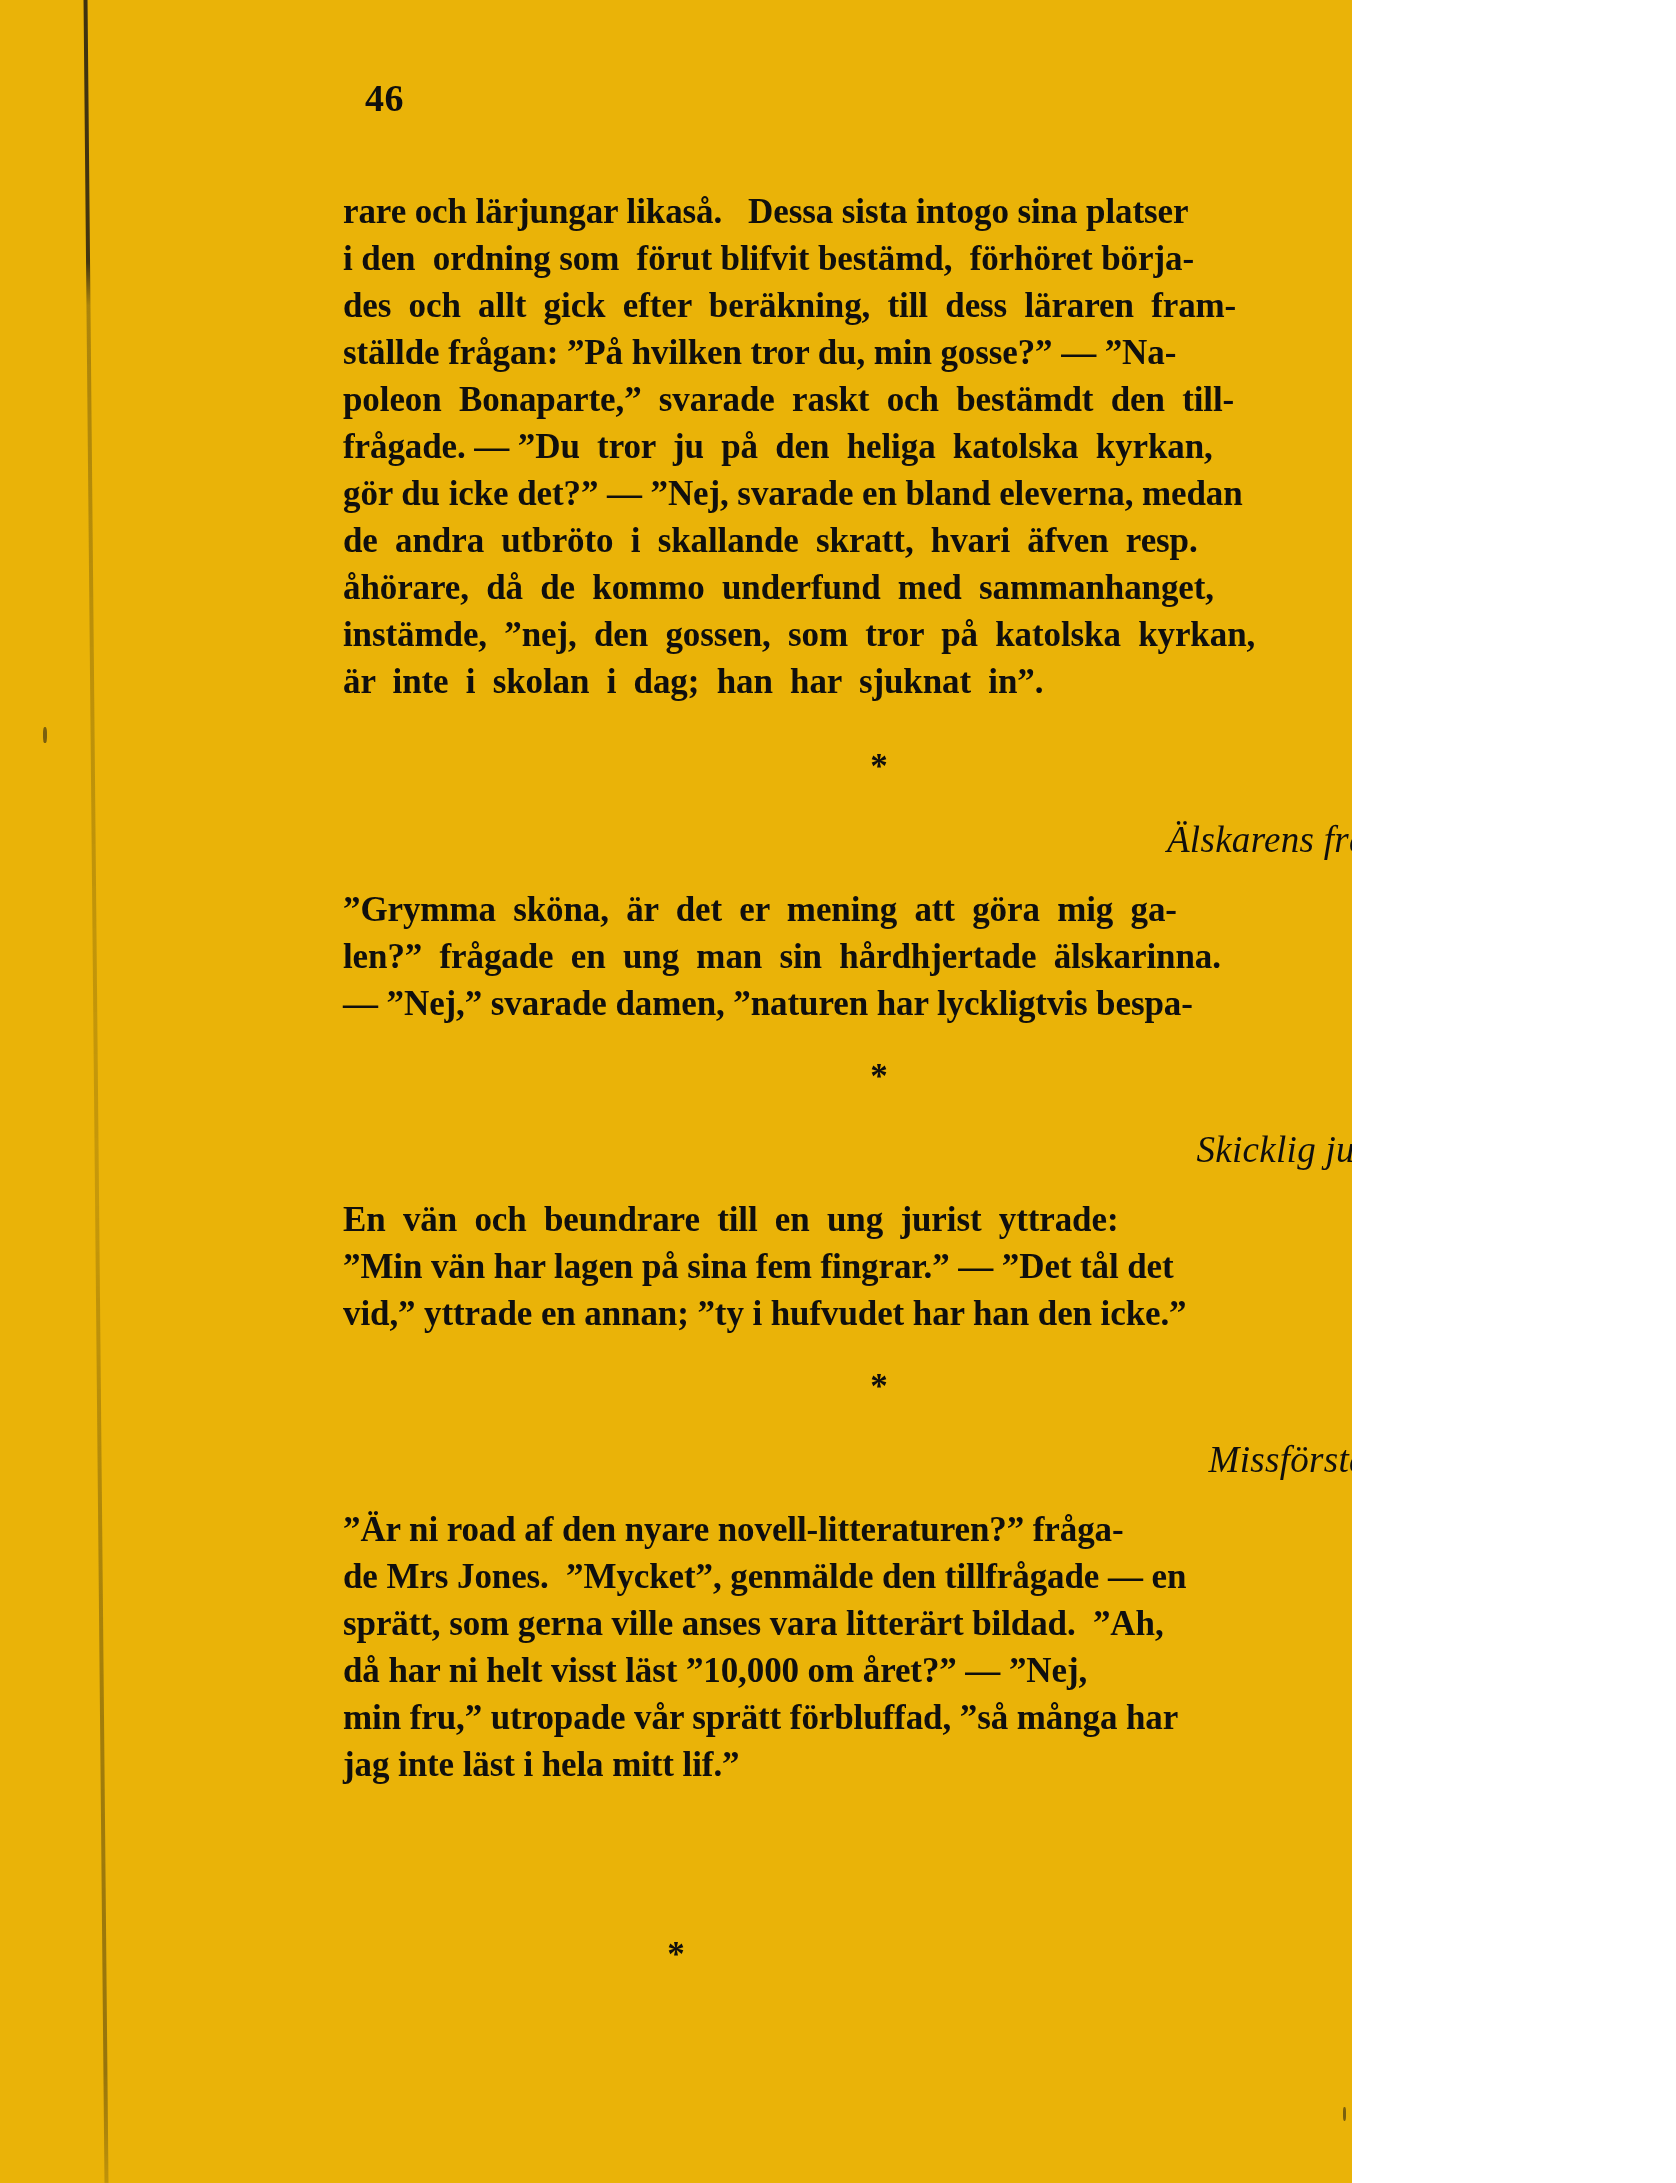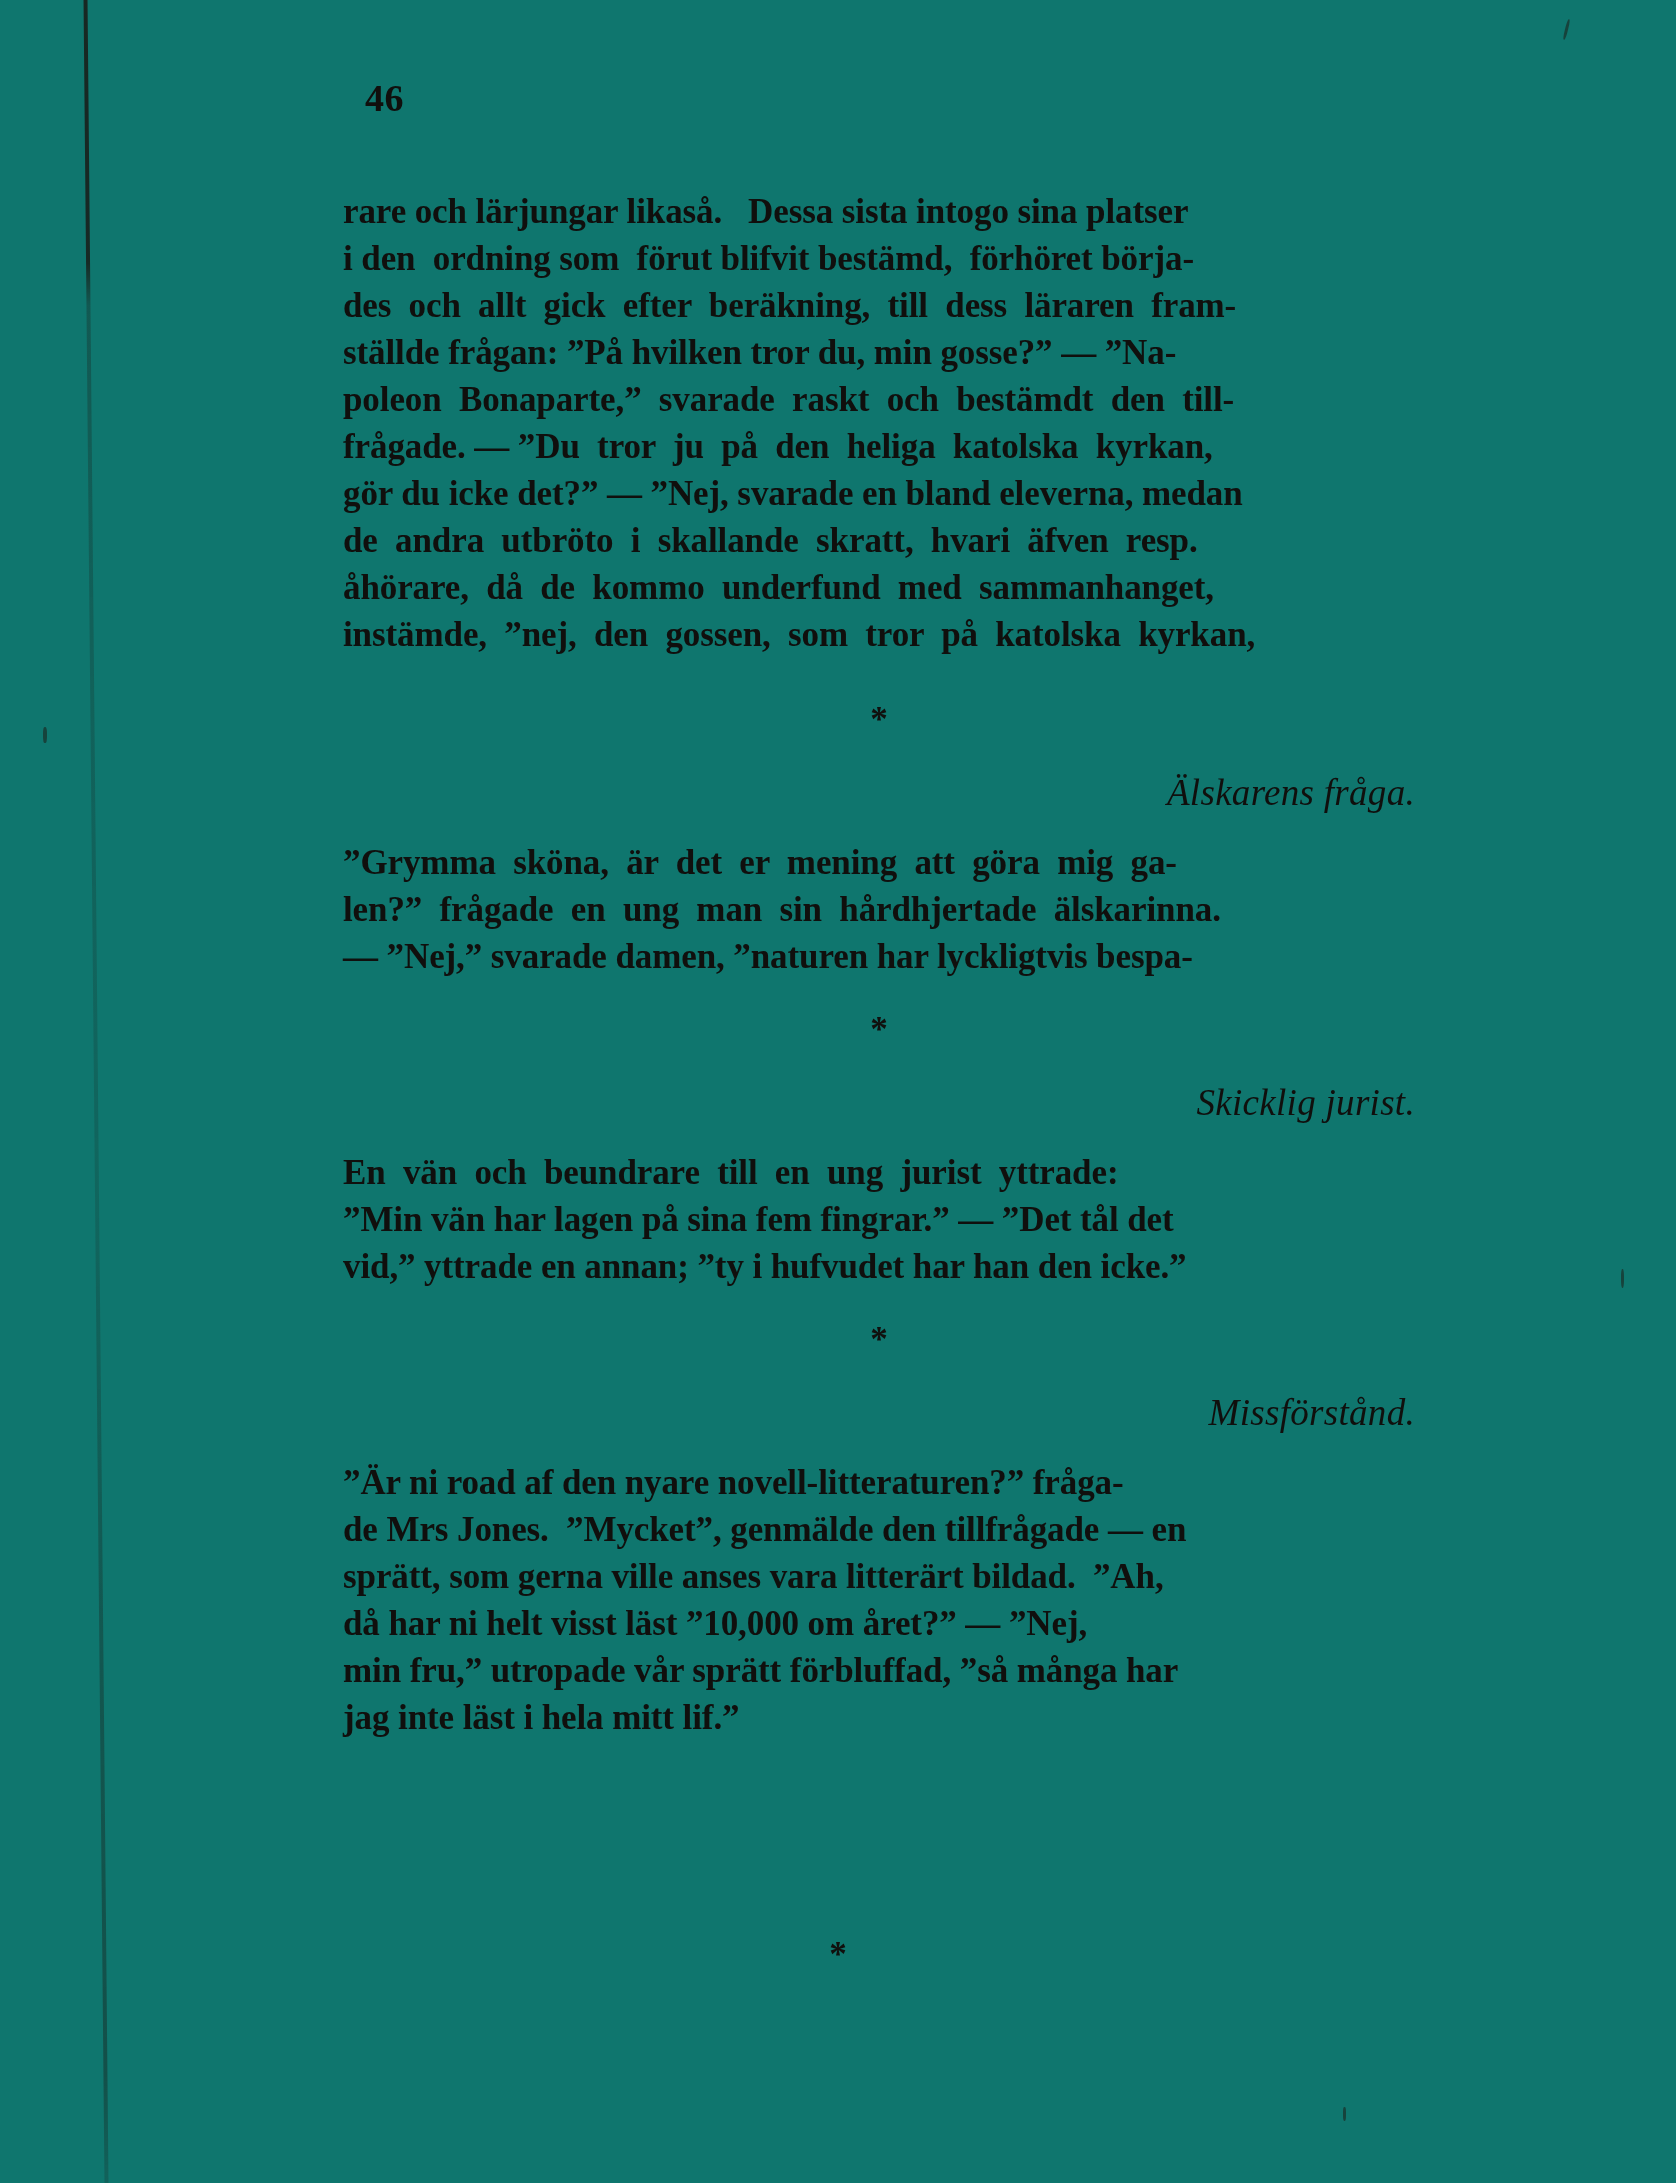--- a/index.html
+++ b/index.html
@@ -3,23 +3,23 @@
 <meta charset="utf-8">
 <title>Scanned page 46</title>
 <style>
   html, body {
     margin: 0;
     padding: 0;
     background: #ffffff;
   }
   .page {
     position: relative;
-    width: 1676px;
+    width: 1352px;
     height: 2183px;
-    background: #0f766e;
+    background: #eab308;
     overflow: hidden;
     font-family: "Liberation Serif", "DejaVu Serif", serif;
     color: #100f0d;
   }
 
   
   .scan-edge {
     position: absolute;
     top: 0;
     left: 94px;
@@ -123,20 +123,21 @@
       <span class="ln">rare och lärjungar likaså.   Dessa sista intogo sina platser</span>
       <span class="ln">i den  ordning som  förut blifvit bestämd,  förhöret börja-</span>
       <span class="ln">des  och  allt  gick  efter  beräkning,  till  dess  läraren  fram-</span>
       <span class="ln">ställde frågan: ”På hvilken tror du, min gosse?” — ”Na-</span>
       <span class="ln">poleon  Bonaparte,”  svarade  raskt  och  bestämdt  den  till-</span>
       <span class="ln">frågade. — ”Du  tror  ju  på  den  heliga  katolska  kyrkan,</span>
       <span class="ln">gör du icke det?” — ”Nej, svarade en bland eleverna, medan</span>
       <span class="ln">de  andra  utbröto  i  skallande  skratt,  hvari  äfven  resp.</span>
       <span class="ln">åhörare,  då  de  kommo  underfund  med  sammanhanget,</span>
       <span class="ln">instämde,  ”nej,  den  gossen,  som  tror  på  katolska  kyrkan,</span>
+      <span class="ln">är  inte  i  skolan  i  dag;  han  har  sjuknat  in”.</span>
     </div>
 
     <div class="gap-a"></div>
     <div class="sep">*</div>
     <div class="gap-b"></div>
 
     <div class="section-title">Älskarens fråga.</div>
     <div style="height:28px"></div>
     <div class="para">
       <span class="ln">”Grymma  sköna,  är  det  er  mening  att  göra  mig  ga-</span>

